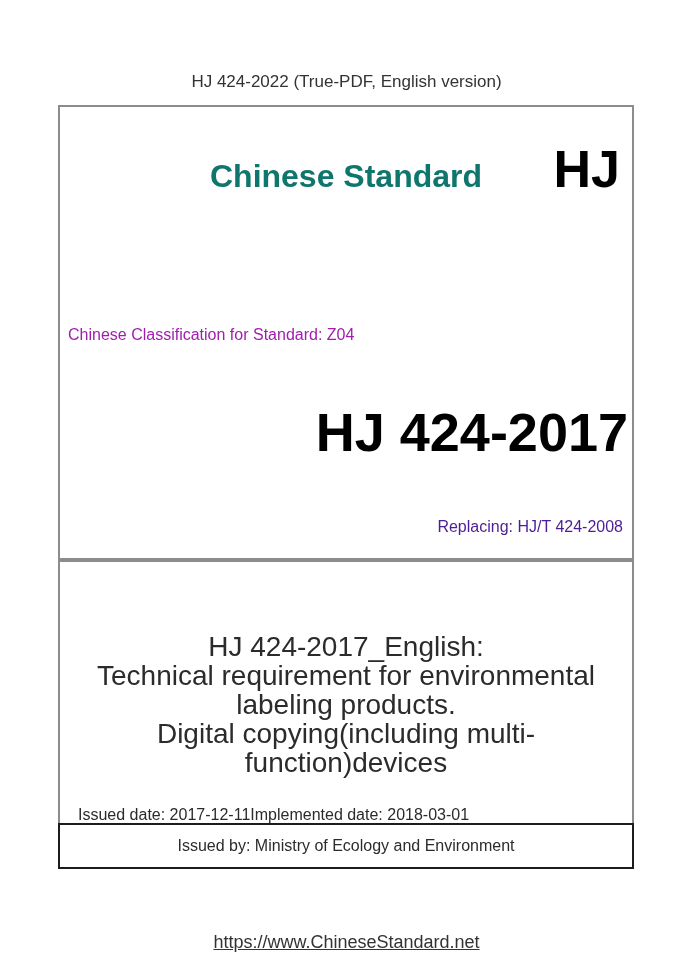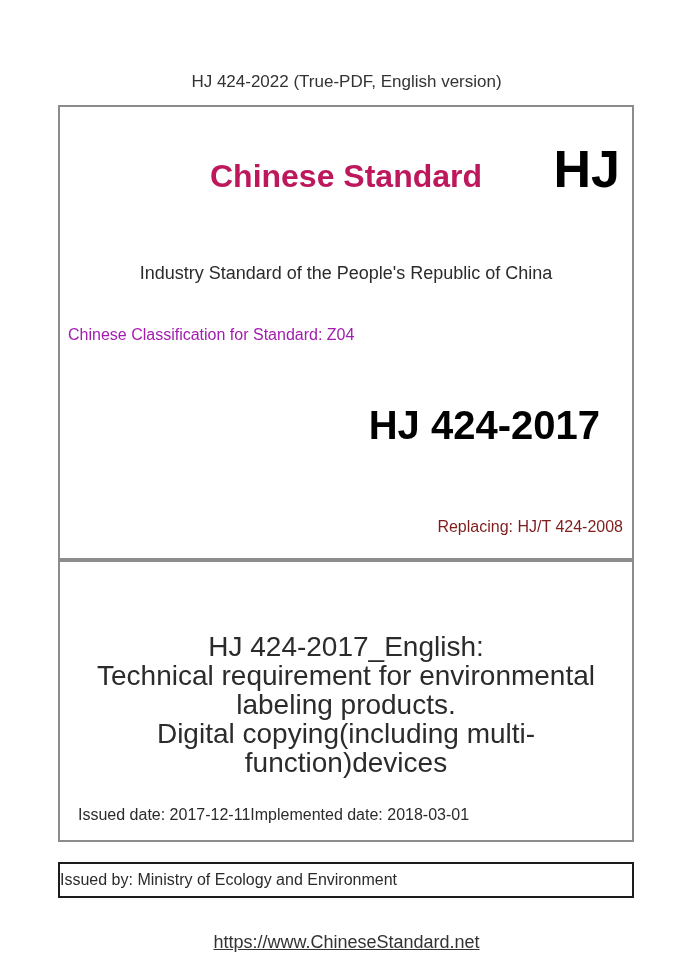--- a/index.html
+++ b/index.html
@@ -19,39 +19,39 @@
   }
 
   .box{
     position:absolute;left:58px;width:576px;
     box-sizing:border-box;background:#ffffff;
   }
   .box-gray{border:2px solid #8c8c8c;}
   .box-black{border:2px solid #1c1c1c;}
   #box1{top:105px;height:455px;}
   #box2{top:560px;height:282px;}
-  #box3{top:862px;height:36px;display:flex;align-items:center;}
+  #box3{top:823px;height:46px;display:flex;align-items:center;justify-content:center;}
 
   .brand-title{
-    top:52px;font-size:32px;font-weight:bold;color:#be185d;line-height:1.1;
+    top:52px;font-size:32px;font-weight:bold;color:#0f766e;line-height:1.1;
   }
   .brand-code{
     top:36px;right:12px;font-size:52px;font-weight:bold;color:#000000;line-height:1;
   }
   .std-type{
     top:156px;font-size:18px;line-height:1.2;color:#2b2b2b;
   }
   .classification{
     top:218px;left:8px;font-size:16px;line-height:1.2;color:#a21caf;
   }
   .std-number{
-    top:298px;right:32px;font-size:40px;font-weight:bold;color:#000000;line-height:1;
+    top:298px;right:4px;font-size:54px;font-weight:bold;color:#000000;line-height:1;
   }
   .replacing{
-    top:410px;right:9px;font-size:16px;line-height:1.2;color:#7f1d1d;text-align:right;
+    top:410px;right:9px;font-size:16px;line-height:1.2;color:#4c1d95;text-align:right;
   }
 
   .title-block{
     top:70px;font-size:28px;line-height:29px;color:#2b2b2b;
   }
   .dates-row{
     top:243px;left:0;right:0;
     display:flex;
     padding:0 18px;font-size:16px;line-height:1.2;color:#2b2b2b;
   }
@@ -68,21 +68,20 @@
 </head>
 <body>
 
 <div class="page">
 
   <div class="abs center header-note">HJ 424-2022 (True-PDF, English version)</div>
 
   <div class="box box-gray" id="box1">
     <div class="abs center brand-title">Chinese Standard</div>
     <div class="abs brand-code">HJ</div>
-    <div class="abs center std-type">Industry Standard of the People's Republic of China</div>
     <div class="abs classification">Chinese Classification for Standard: Z04</div>
     <div class="abs std-number">HJ 424-2017</div>
     <div class="abs replacing">Replacing: HJ/T 424-2008</div>
   </div>
 
   <div class="box box-gray" id="box2">
     <div class="abs center title-block">
       <div>HJ 424-2017_English:</div>
       <div>Technical requirement for environmental labeling products.</div>
       <div>Digital copying(including multi-function)devices</div>

